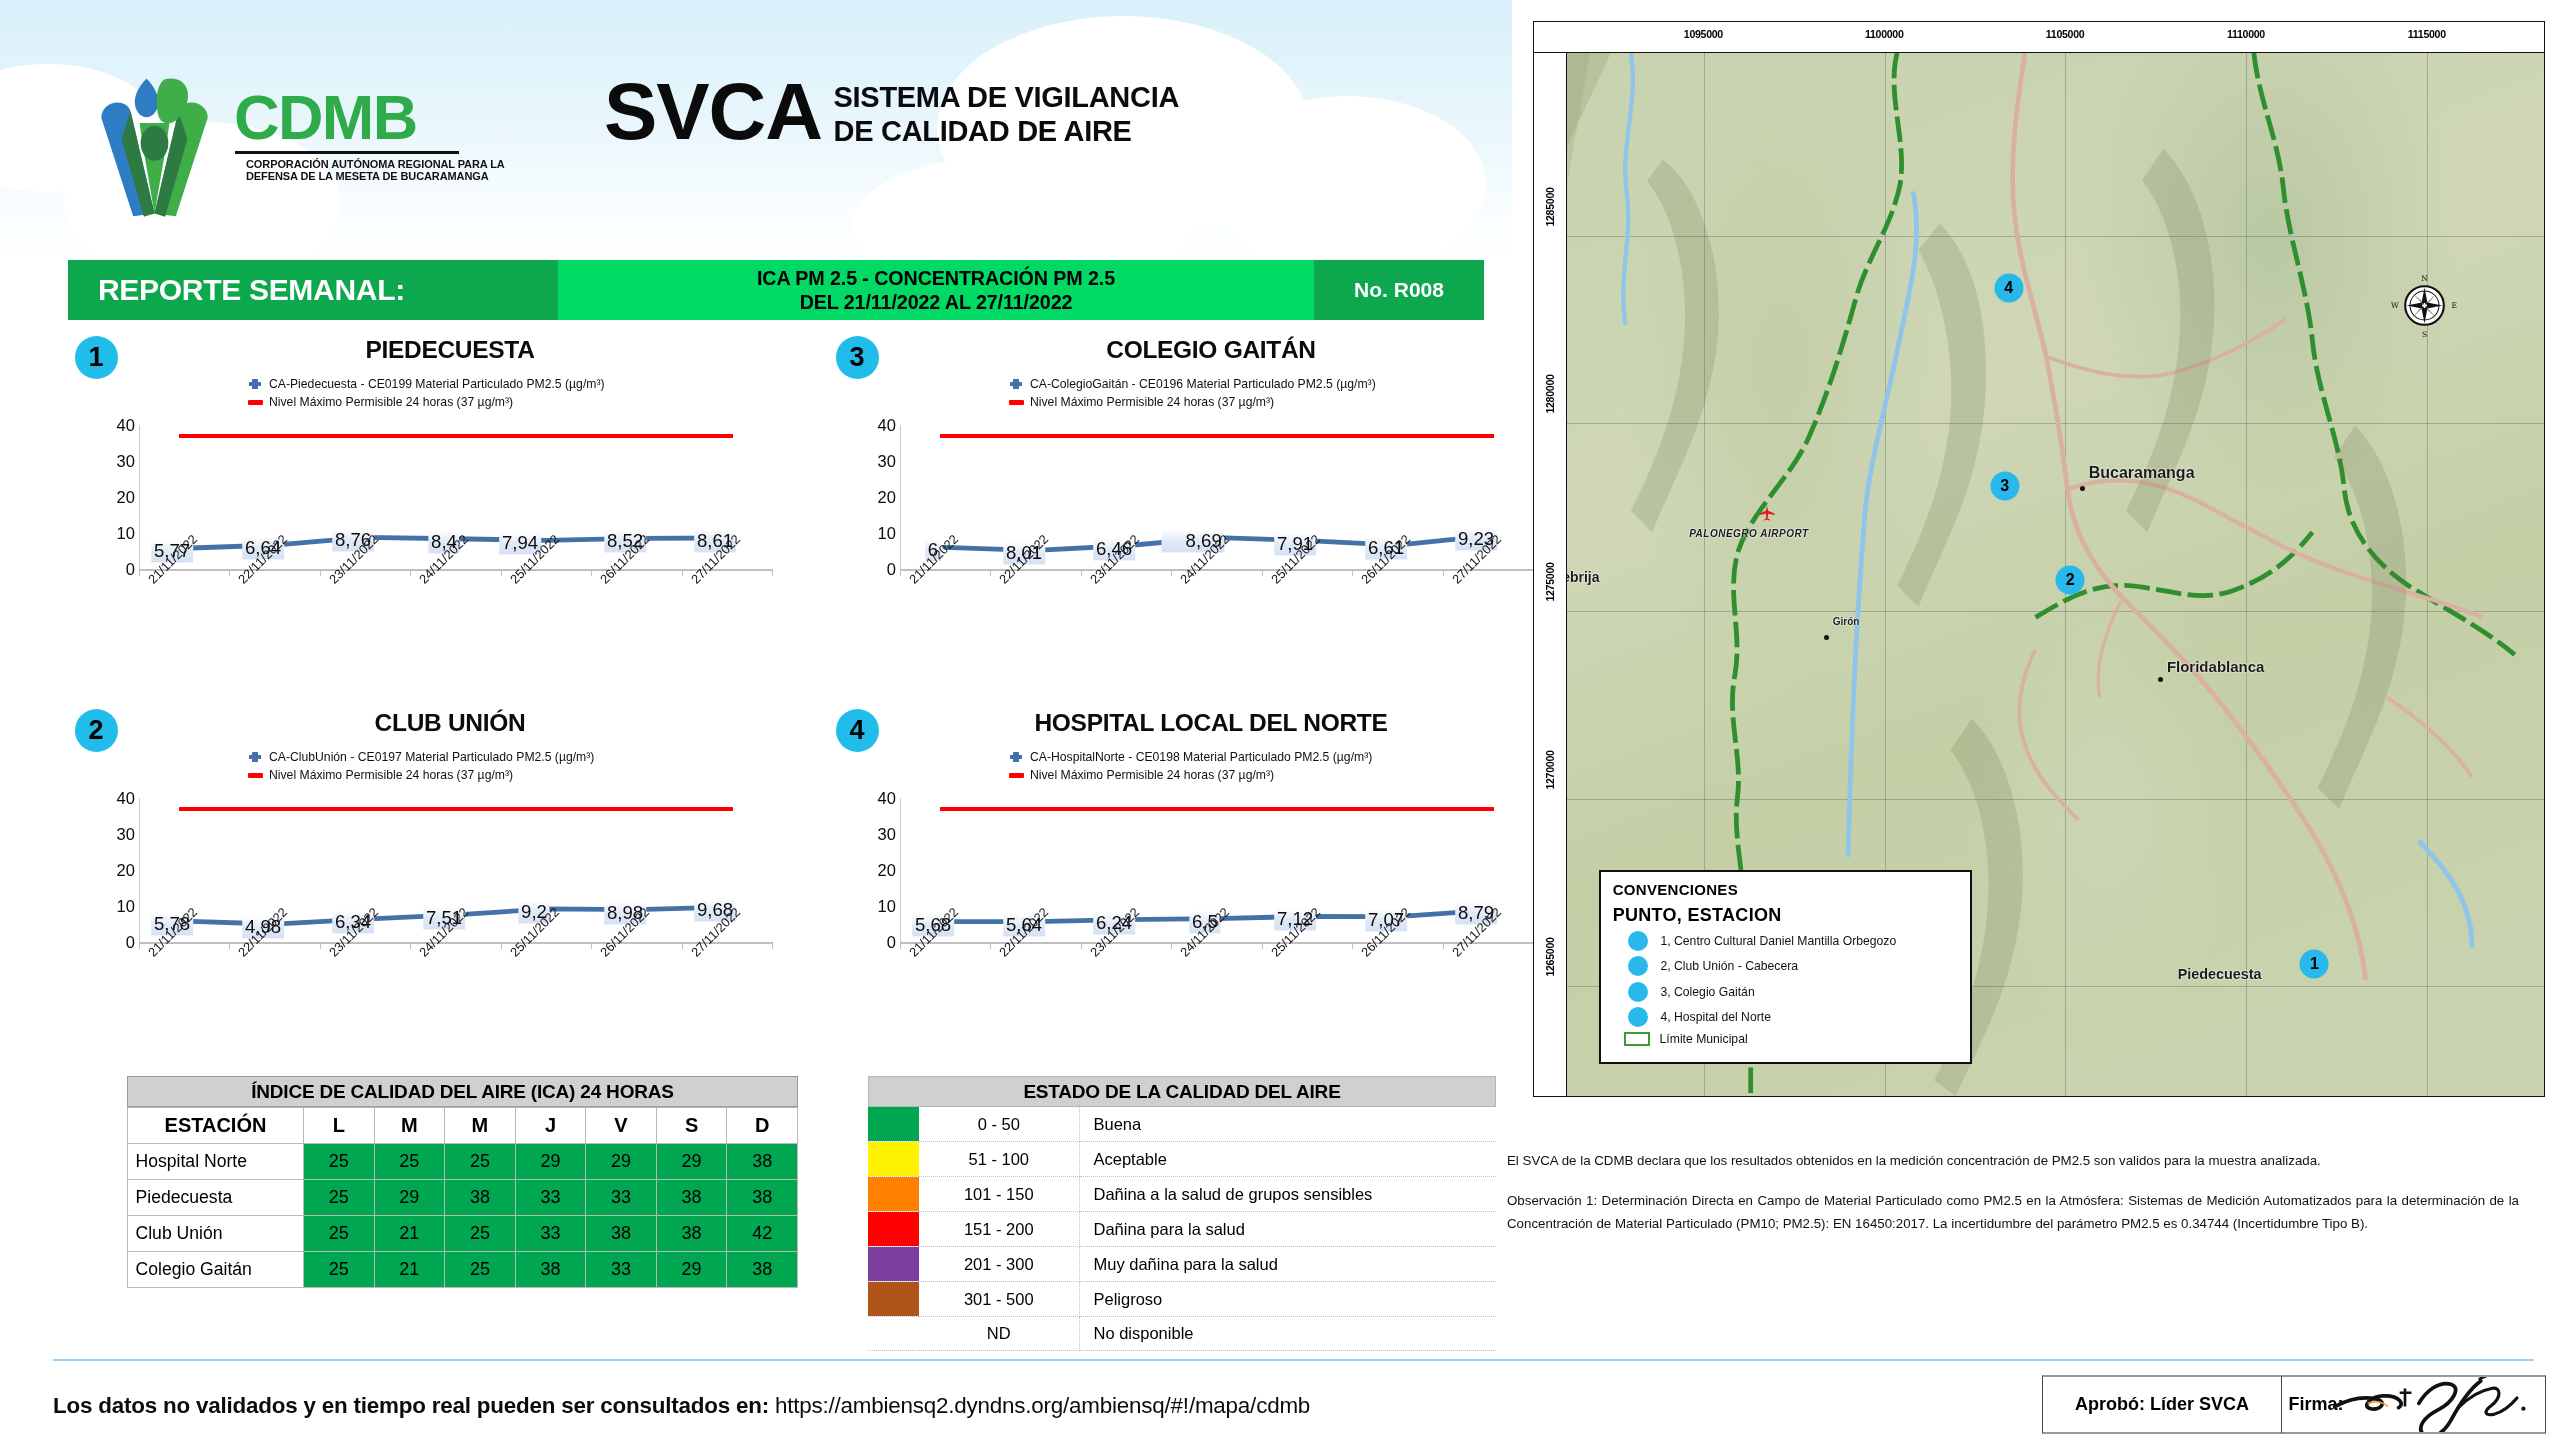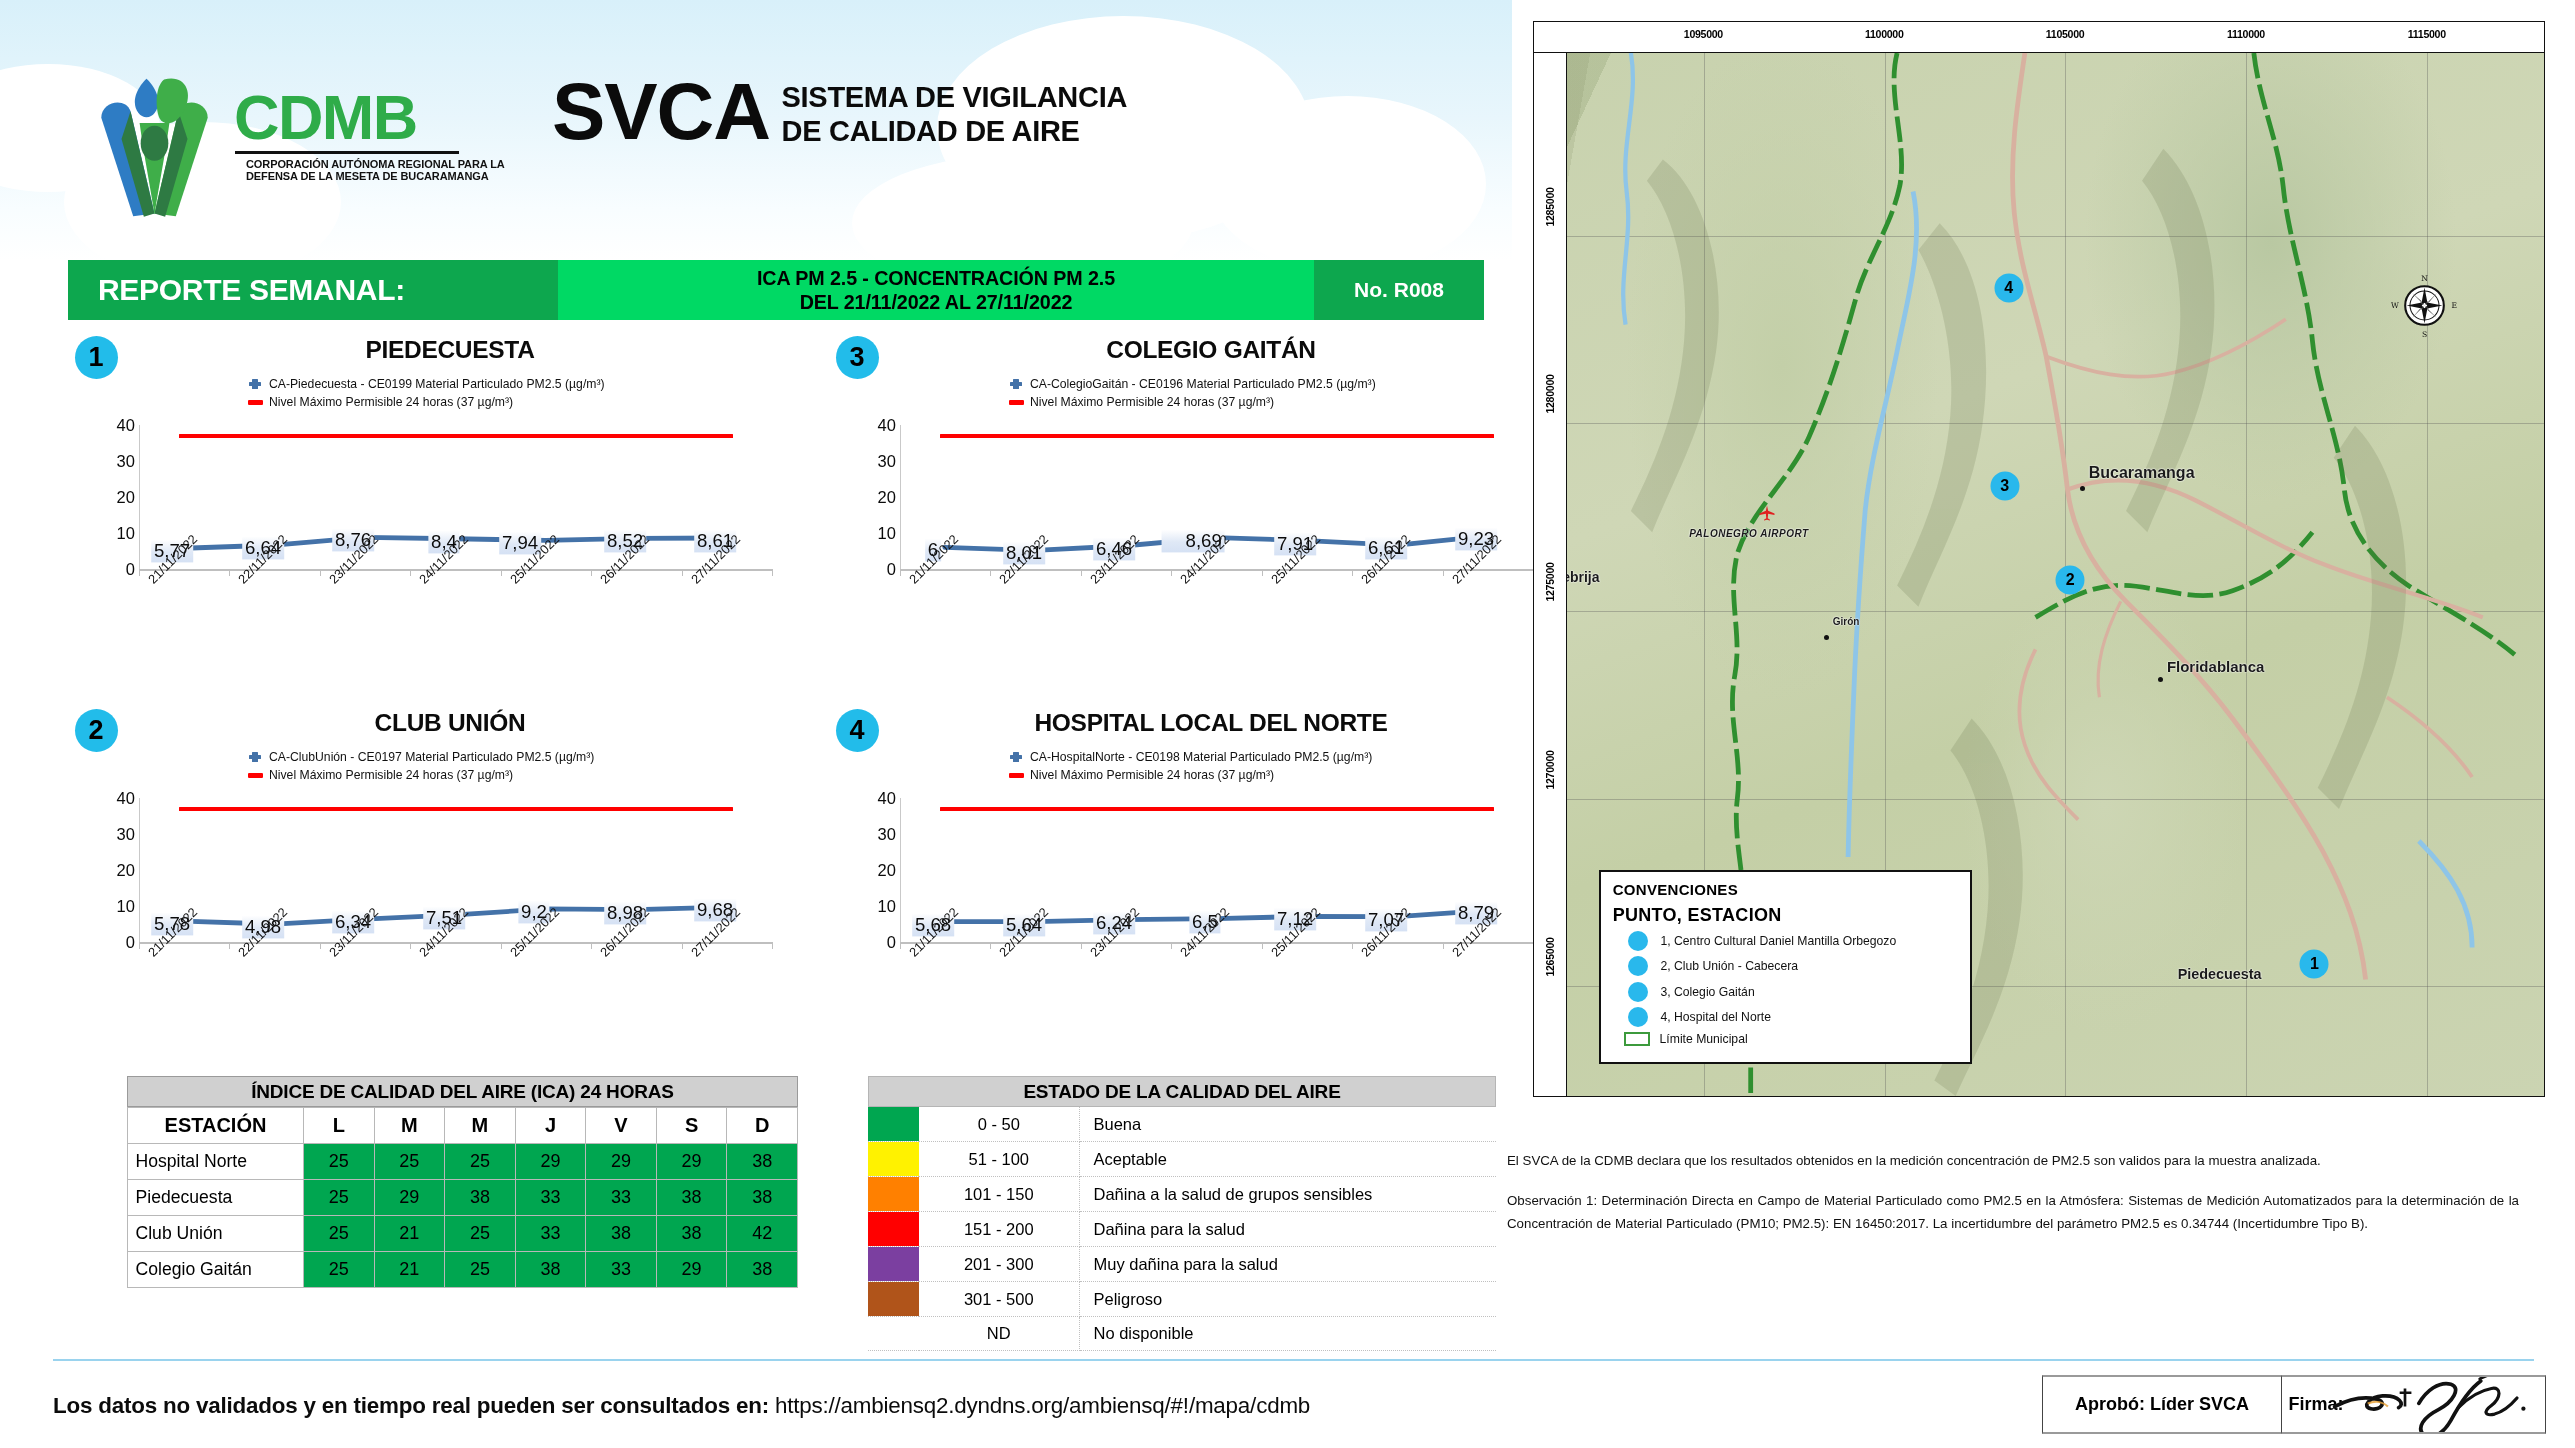--- a/index.html
+++ b/index.html
@@ -26,21 +26,21 @@
     font-weight:bold; font-size:63px; line-height:59px; color:#2FAC49;
     letter-spacing:-1.6px;
   }
   #logo-rule { width:224px; height:2.7px; background:#111; margin:4.3px 0 4.3px 1.1px; }
   .logo-sub {
     font-family:"Liberation Sans", sans-serif;
     font-weight:bold; font-size:11px; line-height:12.2px; color:#111;
     letter-spacing:-0.1px; white-space:nowrap;margin-left:12px;
   }
   
-  #svca-wrap { position:absolute; left:552px; top:72px; display:flex; align-items:center; }
+  #svca-wrap { position:absolute; left:604px; top:72px; display:flex; align-items:center; }
   #svca {
     font-family:"Liberation Sans", sans-serif; font-weight:bold;
     font-size:80px; line-height:80px; color:#0b0b0b; letter-spacing:-1.1px;
   }
   #svca-sub {
     margin-left:11.7px; margin-top:3.2px;
     font-family:"Liberation Sans", sans-serif; font-weight:bold;
     font-size:29px; line-height:34px; color:#0b0b0b; letter-spacing:-0.3px;
   }
   

